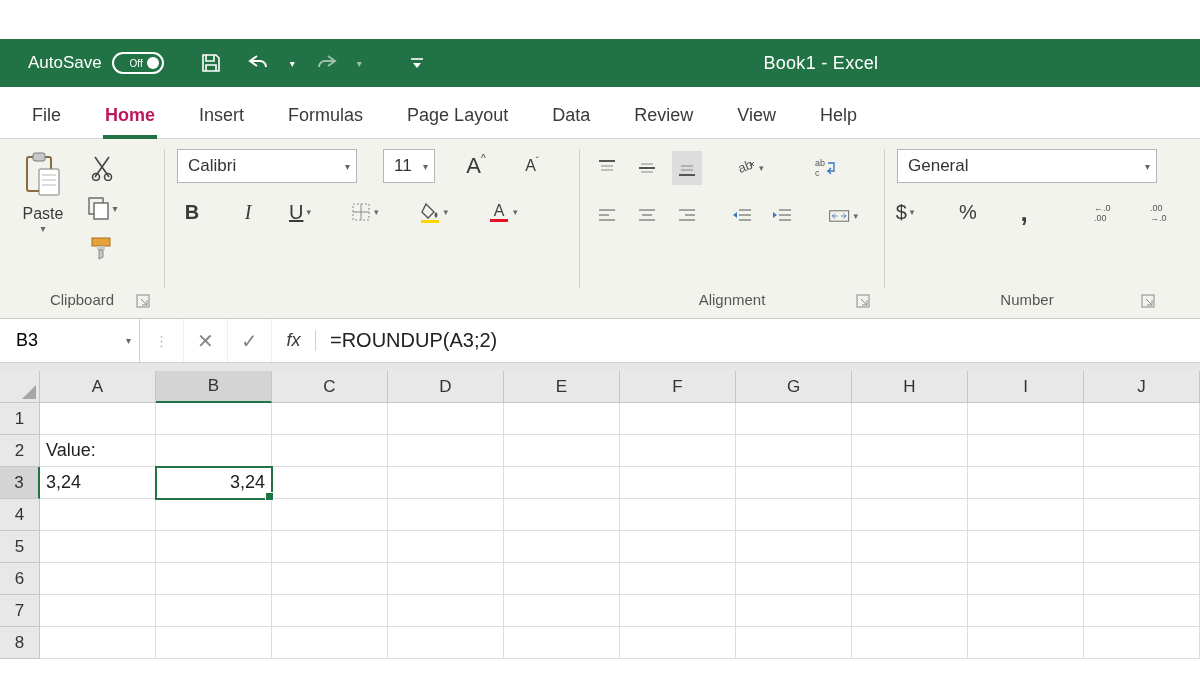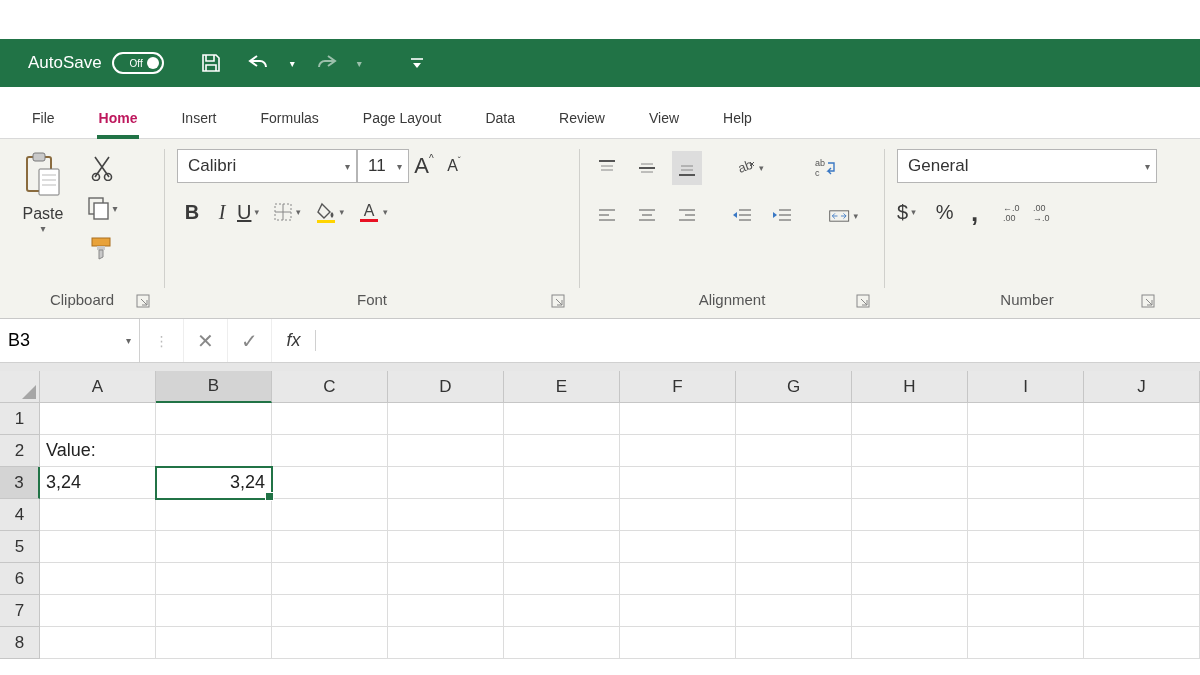--- a/index.html
+++ b/index.html
@@ -12,60 +12,60 @@
   .toggle .knob { width: 12px; height: 12px; border-radius: 50%; background: #fff; }
   .qat { display: flex; align-items: center; gap: 14px; padding: 0 8px 0 18px; }
   .qat-btn { width: 34px; height: 34px; display: flex; align-items: center; justify-content: center; cursor: pointer; }
   .qat-sep { width: 10px; }
   .app-title { flex: 1; text-align: center; font-size: 18px; letter-spacing: .3px; }
   .search-wrap { width: 355px; height: 48px; display:flex; align-items:center; padding: 6px 10px 6px 0; }
   .search { flex:1; height: 36px; background: #439e6f; border: 1px solid #7fc9a0; display: flex; align-items: center; gap: 14px; padding: 0 16px; color: #fff; font-size: 17px; }
 
   
   .tabs { height: 52px; background: #fff; display: flex; align-items: flex-end; gap: 40px; padding: 0 0 0 30px; border-bottom: 1px solid #d9d9d9; }
-  .tab { font-size: 14px; color: #3a3a3a; padding: 10px 2px 12px; cursor: pointer; position: relative; }
+  .tab { font-size: 18px; color: #3a3a3a; padding: 10px 2px 12px; cursor: pointer; position: relative; }
   .tab.active { color: #be185d; font-weight: 600; }
   .tab.active::after { content: ""; position: absolute; left: 0; right: 0; bottom: -1px; height: 4px; background: #217346; }
 
   
   .ribbon { height: 180px; background: #f3f3ee; display: flex; border-bottom: 1px solid #c8c8c8; }
   .group { position: relative; padding: 10px 12px 6px; display: flex; flex-direction: column; }
   .group-body { flex: 1; display: flex; gap: 8px; }
   .group-label { height: 26px; display: flex; align-items: center; justify-content: center; font-size: 15px; color: #555; position: relative; }
   .dlg-launch { position: absolute; right: 0; bottom: 2px; width: 16px; height: 16px; cursor:pointer; }
   .vsep { width: 1px; background: #d0d0cc; margin: 10px 0 30px; }
 
   
   .paste-col { display: flex; flex-direction: column; align-items: center; gap: 0; width: 62px; }
   .paste-ico { width: 42px; height: 52px; display:flex; align-items:center; justify-content:center; }
   .paste-lbl { font-size: 16px; color: #3a3a3a; margin-top: 4px; }
   .clip-col2 { display: flex; flex-direction: column; gap: 6px; padding-top: 2px; }
   .clip-btn { width: 40px; height: 34px; display:flex; align-items:center; justify-content:center; cursor:pointer; }
 
   
   .font-rows { display: flex; flex-direction: column; gap: 12px; width: 390px; }
-  .font-row { display: flex; align-items: center; gap: 0; text-align: center; }
+  .font-row { display: flex; align-items: center; gap: 26px; text-align: center; }
   .combo { height: 34px; background: #fff; border: 1px solid #b5b5b5; display: flex; align-items: center; justify-content: space-between; padding: 0 6px 0 10px; font-size: 17px; color: #333; cursor:pointer; }
   .combo.font { width: 180px; }
   .combo.size { width: 52px; }
   .rb-btn { height: 34px; min-width: 30px; display: flex; align-items: center; justify-content: center; cursor: pointer; font-size: 20px; color: #3a3a3a; position:relative; }
   .rb-btn.split { padding-right: 14px; }
   .rb-btn .dd { font-size: 9px; color:#666; margin-left: 3px; }
 
   
   .align-rows { display: flex; flex-direction: column; gap: 14px; width: 280px; padding-top: 2px; }
   .align-row { display: flex; align-items: center; gap: 10px; }
 
   
   .num-rows { display: flex; flex-direction: column; gap: 12px; width: 260px; padding-top:0; }
   .combo.numfmt { width: 281px; }
 
   
   .fx-bar { height: 44px; background: #fff; border-bottom: 1px solid #d0d0d0; display: flex; align-items: stretch; }
-  .namebox { width: 140px; border-right: 1px solid #d0d0d0; display: flex; align-items: center; justify-content: space-between; padding: 0 8px 0 8px; background:#fff; font-size: 18px; }
+  .namebox { width: 140px; border-right: 1px solid #d0d0d0; display: flex; align-items: center; justify-content: space-between; padding: 0 8px 0 16px; background:#fff; font-size: 18px; }
   .fx-ctrls { display: flex; align-items: center; }
   .fx-btn { width: 44px; display:flex; align-items:center; justify-content:center; color:#888; font-size: 20px; cursor:pointer; border-right: 1px solid #eee; height:100%; }
   .fx-label { width: 44px; display:flex; align-items:center; justify-content:center; font-style: italic; font-size: 18px; color:#3a3a3a; border-right:1px solid #d0d0d0; }
   .fx-input { flex: 1; display:flex; align-items:center; padding: 0 14px; font-size: 20px; color: #222; }
 
   
   .grid-wrap { background:#e6e6e6; padding-top: 8px; }
   .grid { display: grid; grid-template-columns: 40px repeat(10, 116px); grid-auto-rows: 32px; background:#fff; }
   .colhdr, .rowhdr, .sel-all { background: #e8e8e8; border-right: 1px solid #c6c6c6; border-bottom: 1px solid #c6c6c6; display:flex; align-items:center; justify-content:center; font-size: 17px; color:#333; cursor:pointer; }
   .colhdr.highlight, .rowhdr.highlight { background: #d4d4d4; }
@@ -112,20 +112,21 @@
     </div>
     <span class="chev" style="color:#fff;opacity:.55">▾</span>
     <div class="qat-sep"></div>
     <div class="qat-btn">
       <svg width="16" height="16" viewBox="0 0 16 16">
           <path stroke="#fff" stroke-width="1.6" d="M2 4h12"></path>
           <path fill="#fff" d="M4 8l4 5 4-5z"></path>
         </svg>
     </div>
   </div>
+  <div class="app-title">Book1  -  Excel</div>
 </div>
 
 <div class="tabs">
   <div class="tab">File</div>
   <div class="tab active">Home</div>
   <div class="tab">Insert</div>
   <div class="tab">Formulas</div>
   <div class="tab">Page Layout</div>
   <div class="tab">Data</div>
   <div class="tab">Review</div>
@@ -234,29 +235,20 @@
           <div class="rb-btn split">
             <svg width="22" height="22" viewBox="0 0 22 22">
                 <text x="11" y="15" text-anchor="middle" font-size="16" fill="#444">A</text>
                 <rect x="2" y="18" width="18" height="3" fill="#e81123"></rect>
               </svg>
               <span class="dd">▾</span>
           </div>
         </div>
       </div>
     </div>
-    <div class="group-label">
-      <span>Font</span>
-      <span class="dlg-launch">
-        <svg width="14" height="14" viewBox="0 0 14 14">
-            <rect x="1" y="1" width="12" height="12" fill="none" stroke="#888"></rect>
-            <path d="M5 5 L11 11 M11 6 V11 H6" stroke="#888" fill="none"></path>
-          </svg>
-      </span>
-    </div>
   </div>
   <div class="vsep"></div>
 
   <div class="group">
     <div class="group-body">
       <div class="align-rows">
         <div class="align-row">
           <div class="rb-btn">
               <svg width="20" height="20" viewBox="0 0 20 20">
                 <line x1="2" y1="3" x2="18" y2="3" stroke="#555" stroke-width="2"></line>
@@ -406,20 +398,23 @@
     <span>B3</span>
     <span class="chev">▾</span>
   </div>
   <div class="fx-ctrls">
     <div class="fx-btn" style="color:#bbb;font-size:14px">⋮</div>
     <div class="fx-btn">✕</div>
     <div class="fx-btn">✓</div>
     <div class="fx-label">
         <span style="font-style:italic">fx</span>
       </div>
+  </div>
+  <div class="fx-input">
+    <span>=ROUNDUP(A3;2)</span>
   </div>
 </div>
 
 <div class="grid-wrap">
   <div class="grid">
     <div class="sel-all"></div>
     <div class="colhdr">A</div>
     <div class="colhdr highlight sel">B</div>
     <div class="colhdr">C</div>
     <div class="colhdr">D</div>

